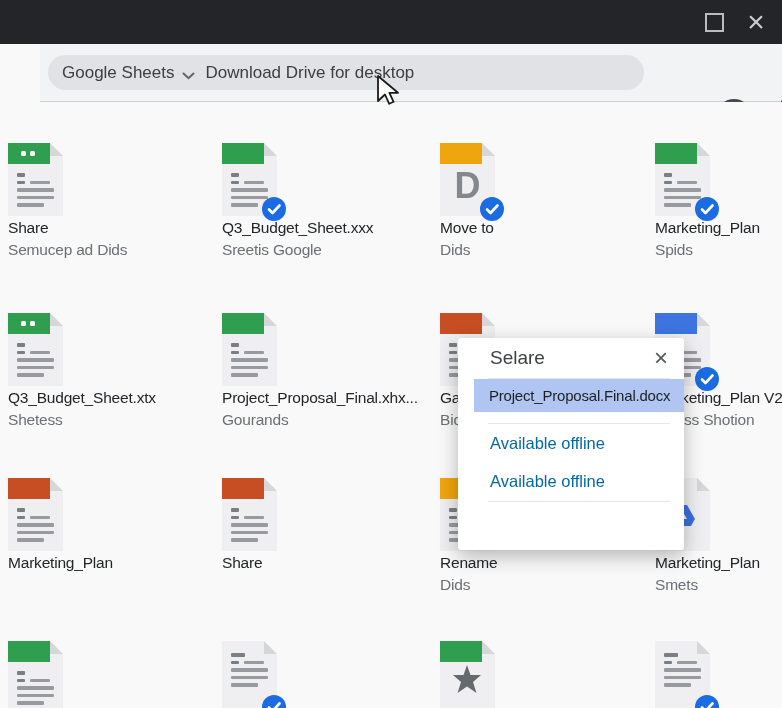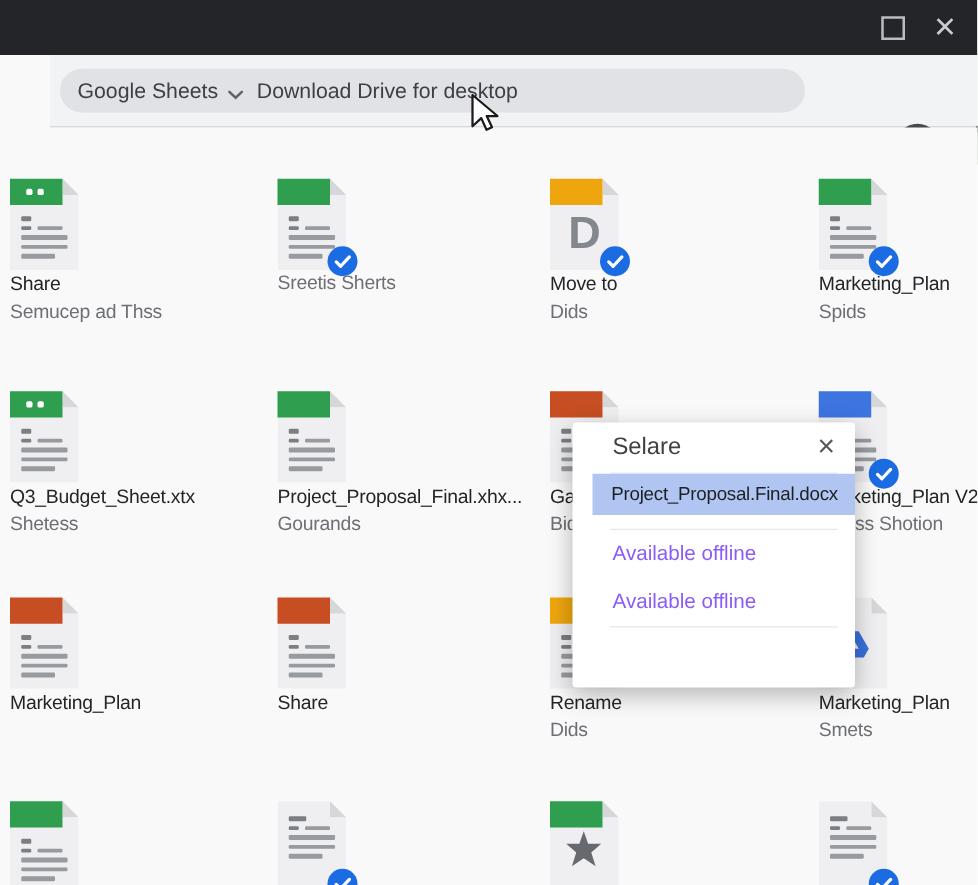--- a/index.html
+++ b/index.html
@@ -55,21 +55,21 @@
   .badge{position:absolute;right:-9px;bottom:-5px;width:24px;height:24px;border-radius:50%;background:#1b6ce2;}
   .badge svg{position:absolute;left:0;top:0;}
 
   
   .popup{position:absolute;left:458px;top:338px;width:226px;height:212px;background:#ffffff;border-radius:3px;box-shadow:0 6px 20px rgba(0,0,0,.28);z-index:20;display:flex;flex-direction:column;box-sizing:border-box;padding-left:16px;}
   .p-header{height:40px;display:flex;align-items:center;padding:0 16px;font-size:19px;color:#3f4144;}
   .p-close{margin-left:auto;font-size:24px;color:#55585c;line-height:24px;font-weight:300;}
   .pdiv{height:1px;background:#e7e7e9;margin:0 14px;flex:none;}
   .p-selected{height:33px;background:#b0c5f1;display:flex;align-items:center;padding:0 15px;font-size:15px;color:#1d2023;letter-spacing:-0.2px;white-space:nowrap;}
   .p-spacer{height:11px;flex:none;}
-  .p-item{height:38px;display:flex;align-items:center;padding:0 16px;font-size:16.5px;color:#8b5cf6;text-align:center;}
+  .p-item{height:38px;display:flex;align-items:center;padding:0 16px;font-size:16.5px;color:#0369a1;text-align:center;}
   .p-item.second{height:39px;}
   .p-remove{height:47px;display:flex;align-items:center;padding:0 16px;font-size:16.5px;color:#3a3d41;}
   .toggle{margin-left:auto;position:relative;width:38px;height:23px;border-radius:12px;background:#2b67e0;}
   .toggle .knob{position:absolute;top:2px;right:2px;width:19px;height:19px;border-radius:50%;background:#fff;}
 
   
   .cursor{position:absolute;left:376px;top:75px;z-index:50;}
 </style>
 </head>
 <body>
@@ -119,21 +119,21 @@
             </div>
             <div class="lrow">
               <div class="bar w37"></div>
             </div>
             <div class="lrow">
               <div class="bar w27"></div>
             </div>
           </div>
       </div>
       <div class="flabel">Share</div>
-      <div class="fsub">Semucep ad Thss</div>
+      <div class="fsub">Semucep ad Dids</div>
     </div>
 
     <div class="cell" style="left:222px;top:41px;">
       <div class="icon-doc">
         <div class="paper"></div>
           <div class="fold"></div>
         <div class="band band-green"></div>
         <div class="lines">
             <div class="lrow">
               <div class="bar dk w8"></div>
@@ -151,21 +151,22 @@
             <div class="lrow">
               <div class="bar w27"></div>
             </div>
           </div>
         <div class="badge">
             <svg width="24" height="24" viewBox="0 0 24 24">
               <path d="M7 12.5 L10.5 16 L17.5 8.5" stroke="#fff" stroke-width="2.6" fill="none" stroke-linecap="round" stroke-linejoin="round"></path>
             </svg>
           </div>
       </div>
-      <div class="fsub">Sreetis Sherts</div>
+      <div class="flabel">Q3_Budget_Sheet.xxx</div>
+      <div class="fsub">Sreetis Google</div>
     </div>
 
     <div class="cell" style="left:440px;top:41px;">
       <div class="icon-doc">
         <div class="paper"></div>
           <div class="fold"></div>
         <div class="band band-yellow"></div>
         <div class="glyph-d">D</div>
         <div class="badge">
             <svg width="24" height="24" viewBox="0 0 24 24">

